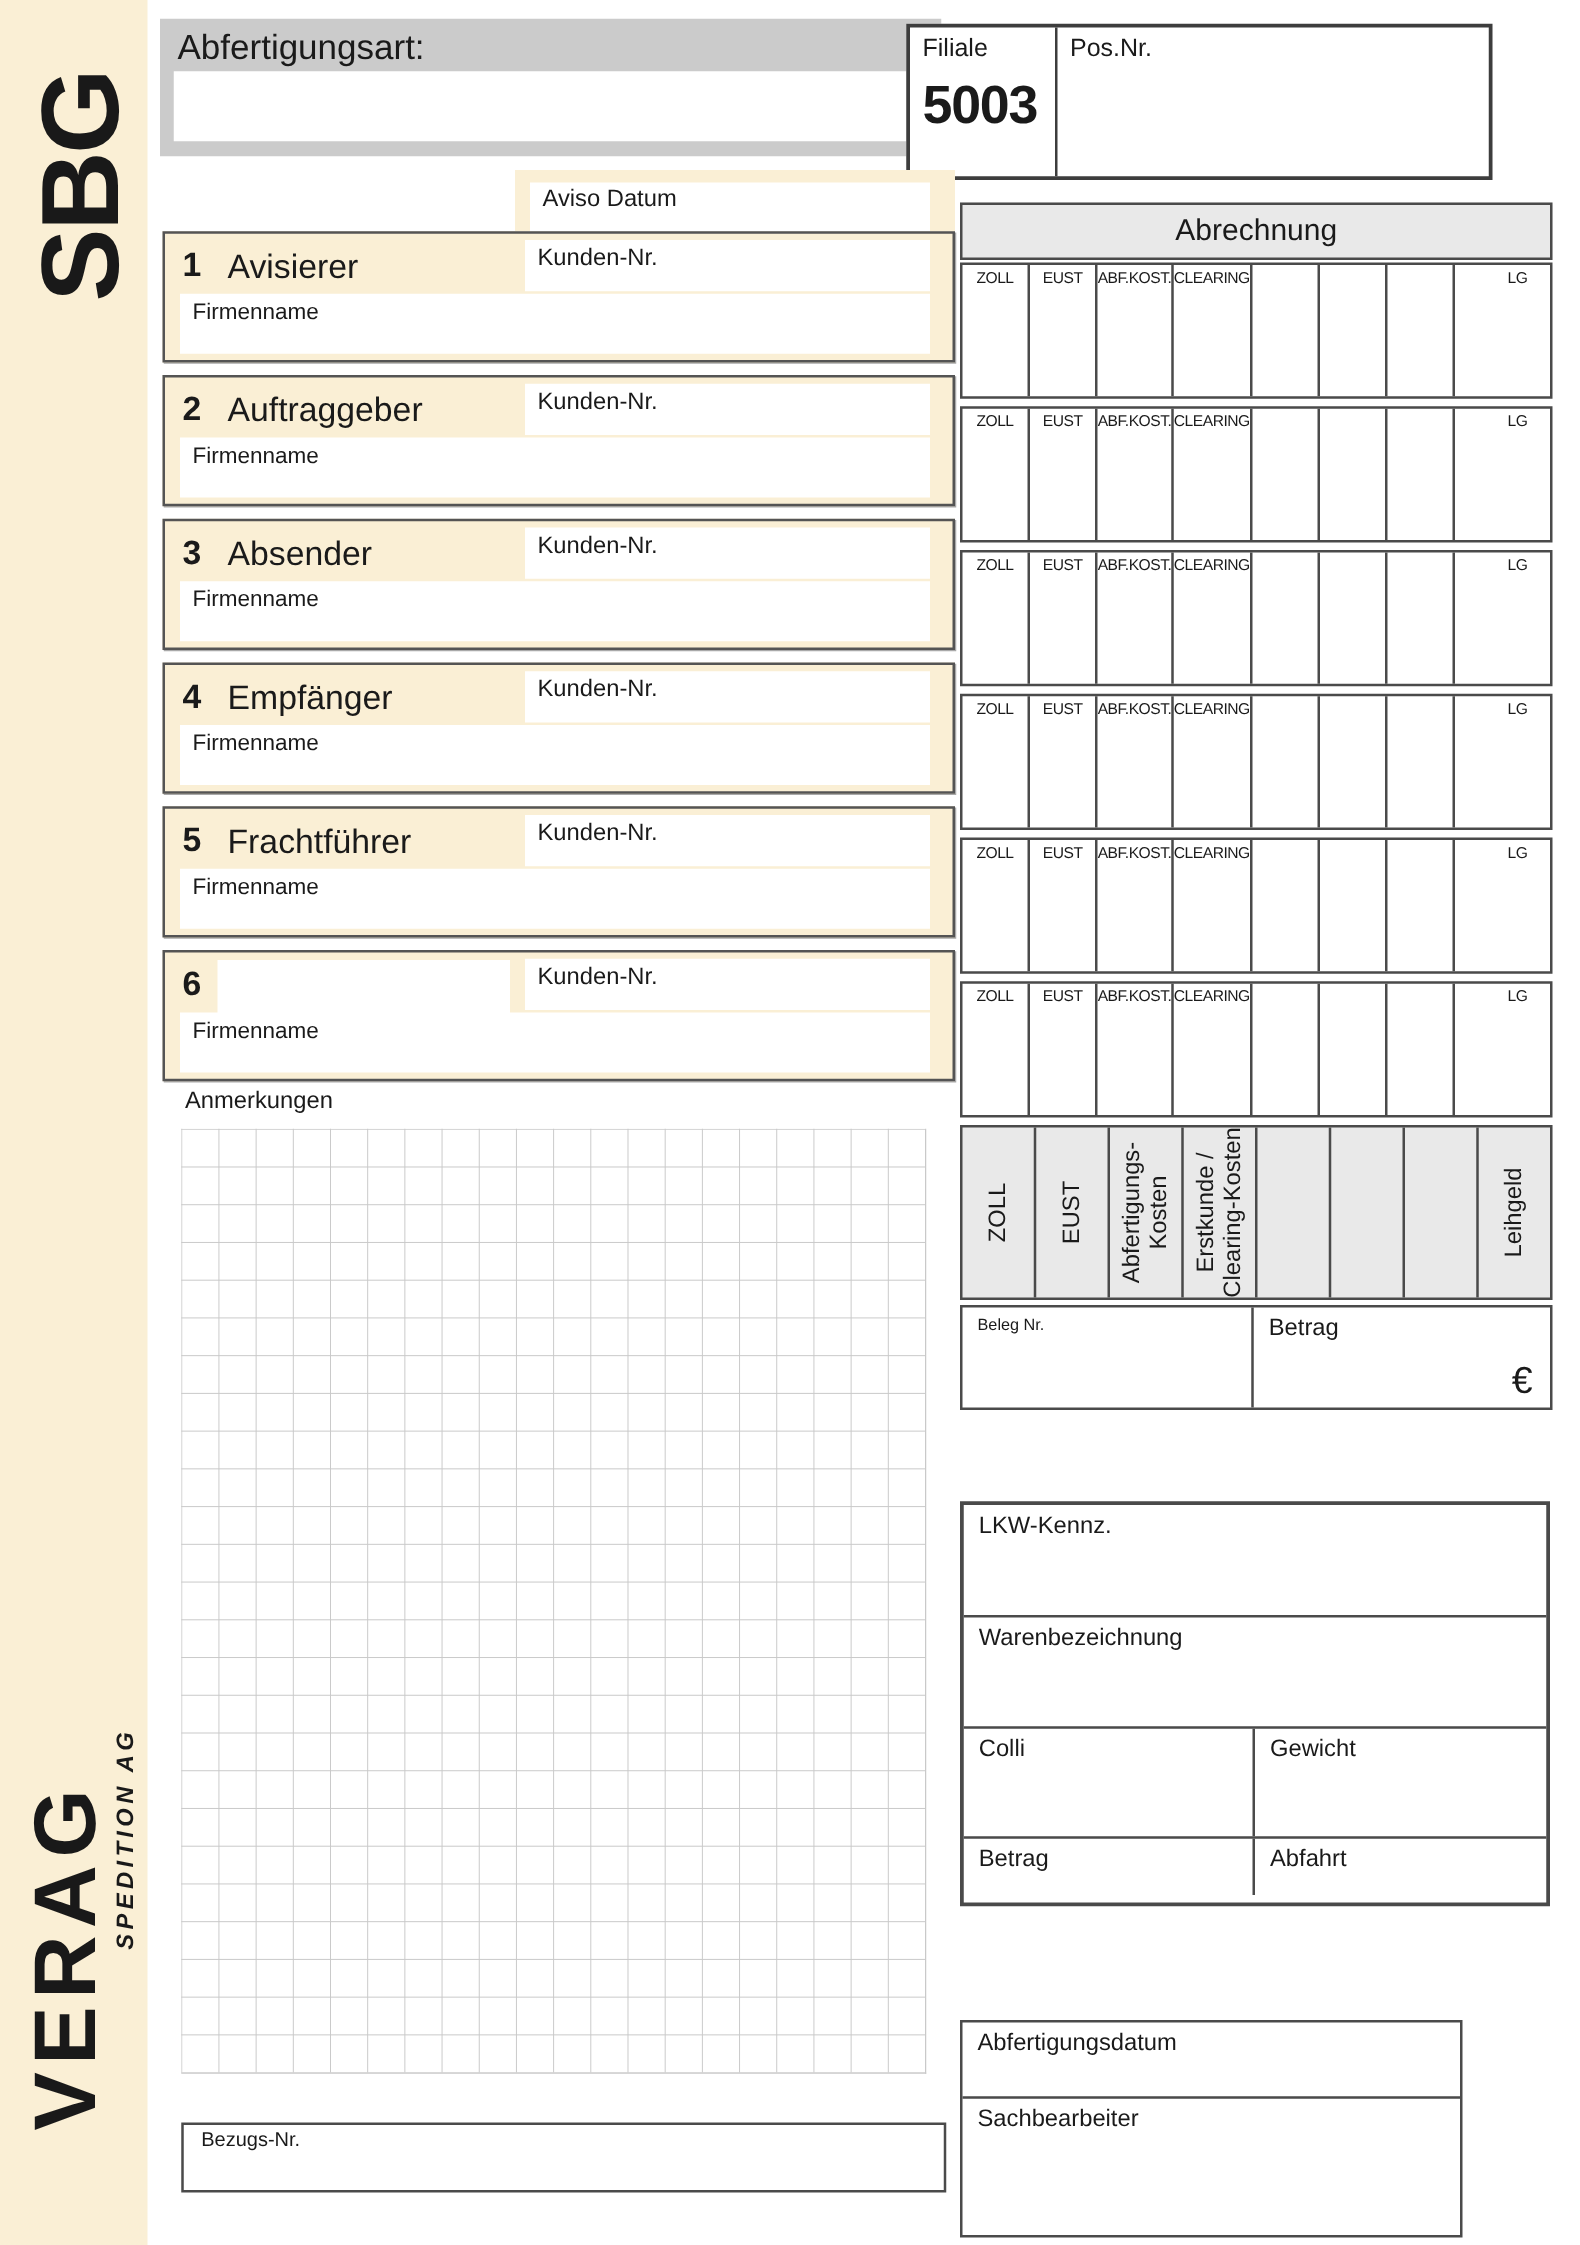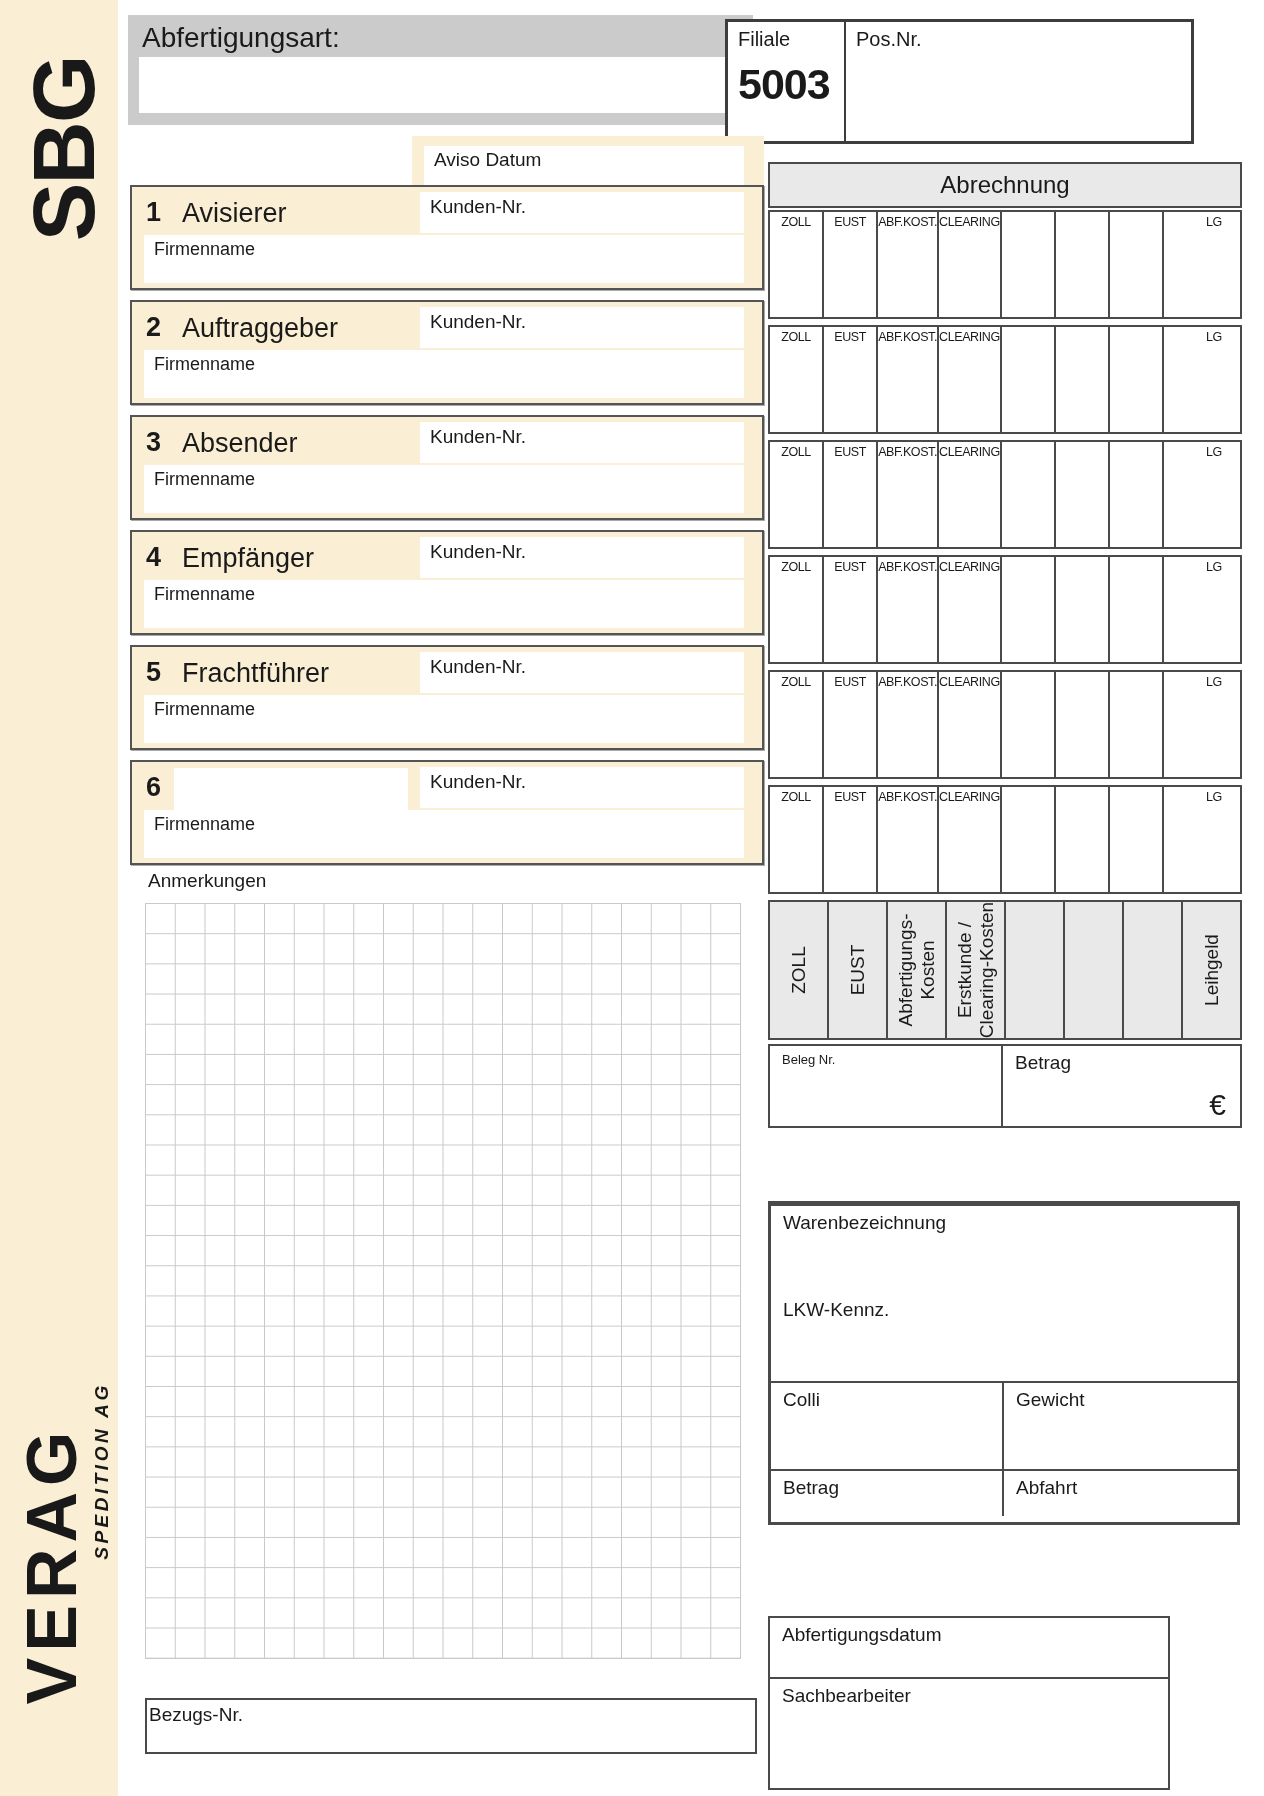--- a/index.html
+++ b/index.html
@@ -86,21 +86,21 @@
 
   
   .anm-label{position:absolute;left:148px;top:870px;font-size:19px;}
   .grid{position:absolute;left:145px;top:903px;width:596px;height:756px;
        border-right:1px solid #c9c9c9;border-bottom:1px solid #c9c9c9;box-sizing:border-box;
        background-image:linear-gradient(to right,#c9c9c9 1px,transparent 1px),
                         linear-gradient(to bottom,#c9c9c9 1px,transparent 1px);
        background-size:29.75px 30.2px;}
 
   .bezugs{position:absolute;left:145px;top:1698px;width:612px;height:56px;
-       border:2px solid #4a4a4a;box-sizing:border-box;font-size:19px;padding:4px 0 0 2px;background:#fff;}
+       border:2px solid #4a4a4a;box-sizing:border-box;font-size:16px;padding:4px 0 0 14px;background:#fff;}
 </style>
 </head>
 <body>
 
 <div class="page">
 
   <div class="sidebar" style="background:#faefd5;">
     <div class="sbg">SBG</div>
     <div class="verag">VERAG</div>
     <div class="spedition">SPEDITION AG</div>
@@ -365,25 +365,25 @@
     <div class="br">
       <span>Betrag</span>
       <span class="euro">€</span>
     </div>
   </div>
 
   <div class="anm-label">Anmerkungen</div>
   <div class="grid"></div>
 
   <div class="lkwgroup">
+    <div class="lrow" style="height:88px;">
+      <span class="cap">LKW-Kennz.</span>
+    </div>
     <div class="lrow bt" style="height:89px;">
       <span class="cap">Warenbezeichnung</span>
-    </div>
-    <div class="lrow" style="height:88px;">
-      <span class="cap">LKW-Kennz.</span>
     </div>
     <div class="lrow split bt" style="height:88px;">
       <div class="h1">
         <span class="cap">Colli</span>
       </div>
       <div class="h2">
         <span class="cap">Gewicht</span>
       </div>
     </div>
     <div class="lrow split bt" style="height:47px;">

